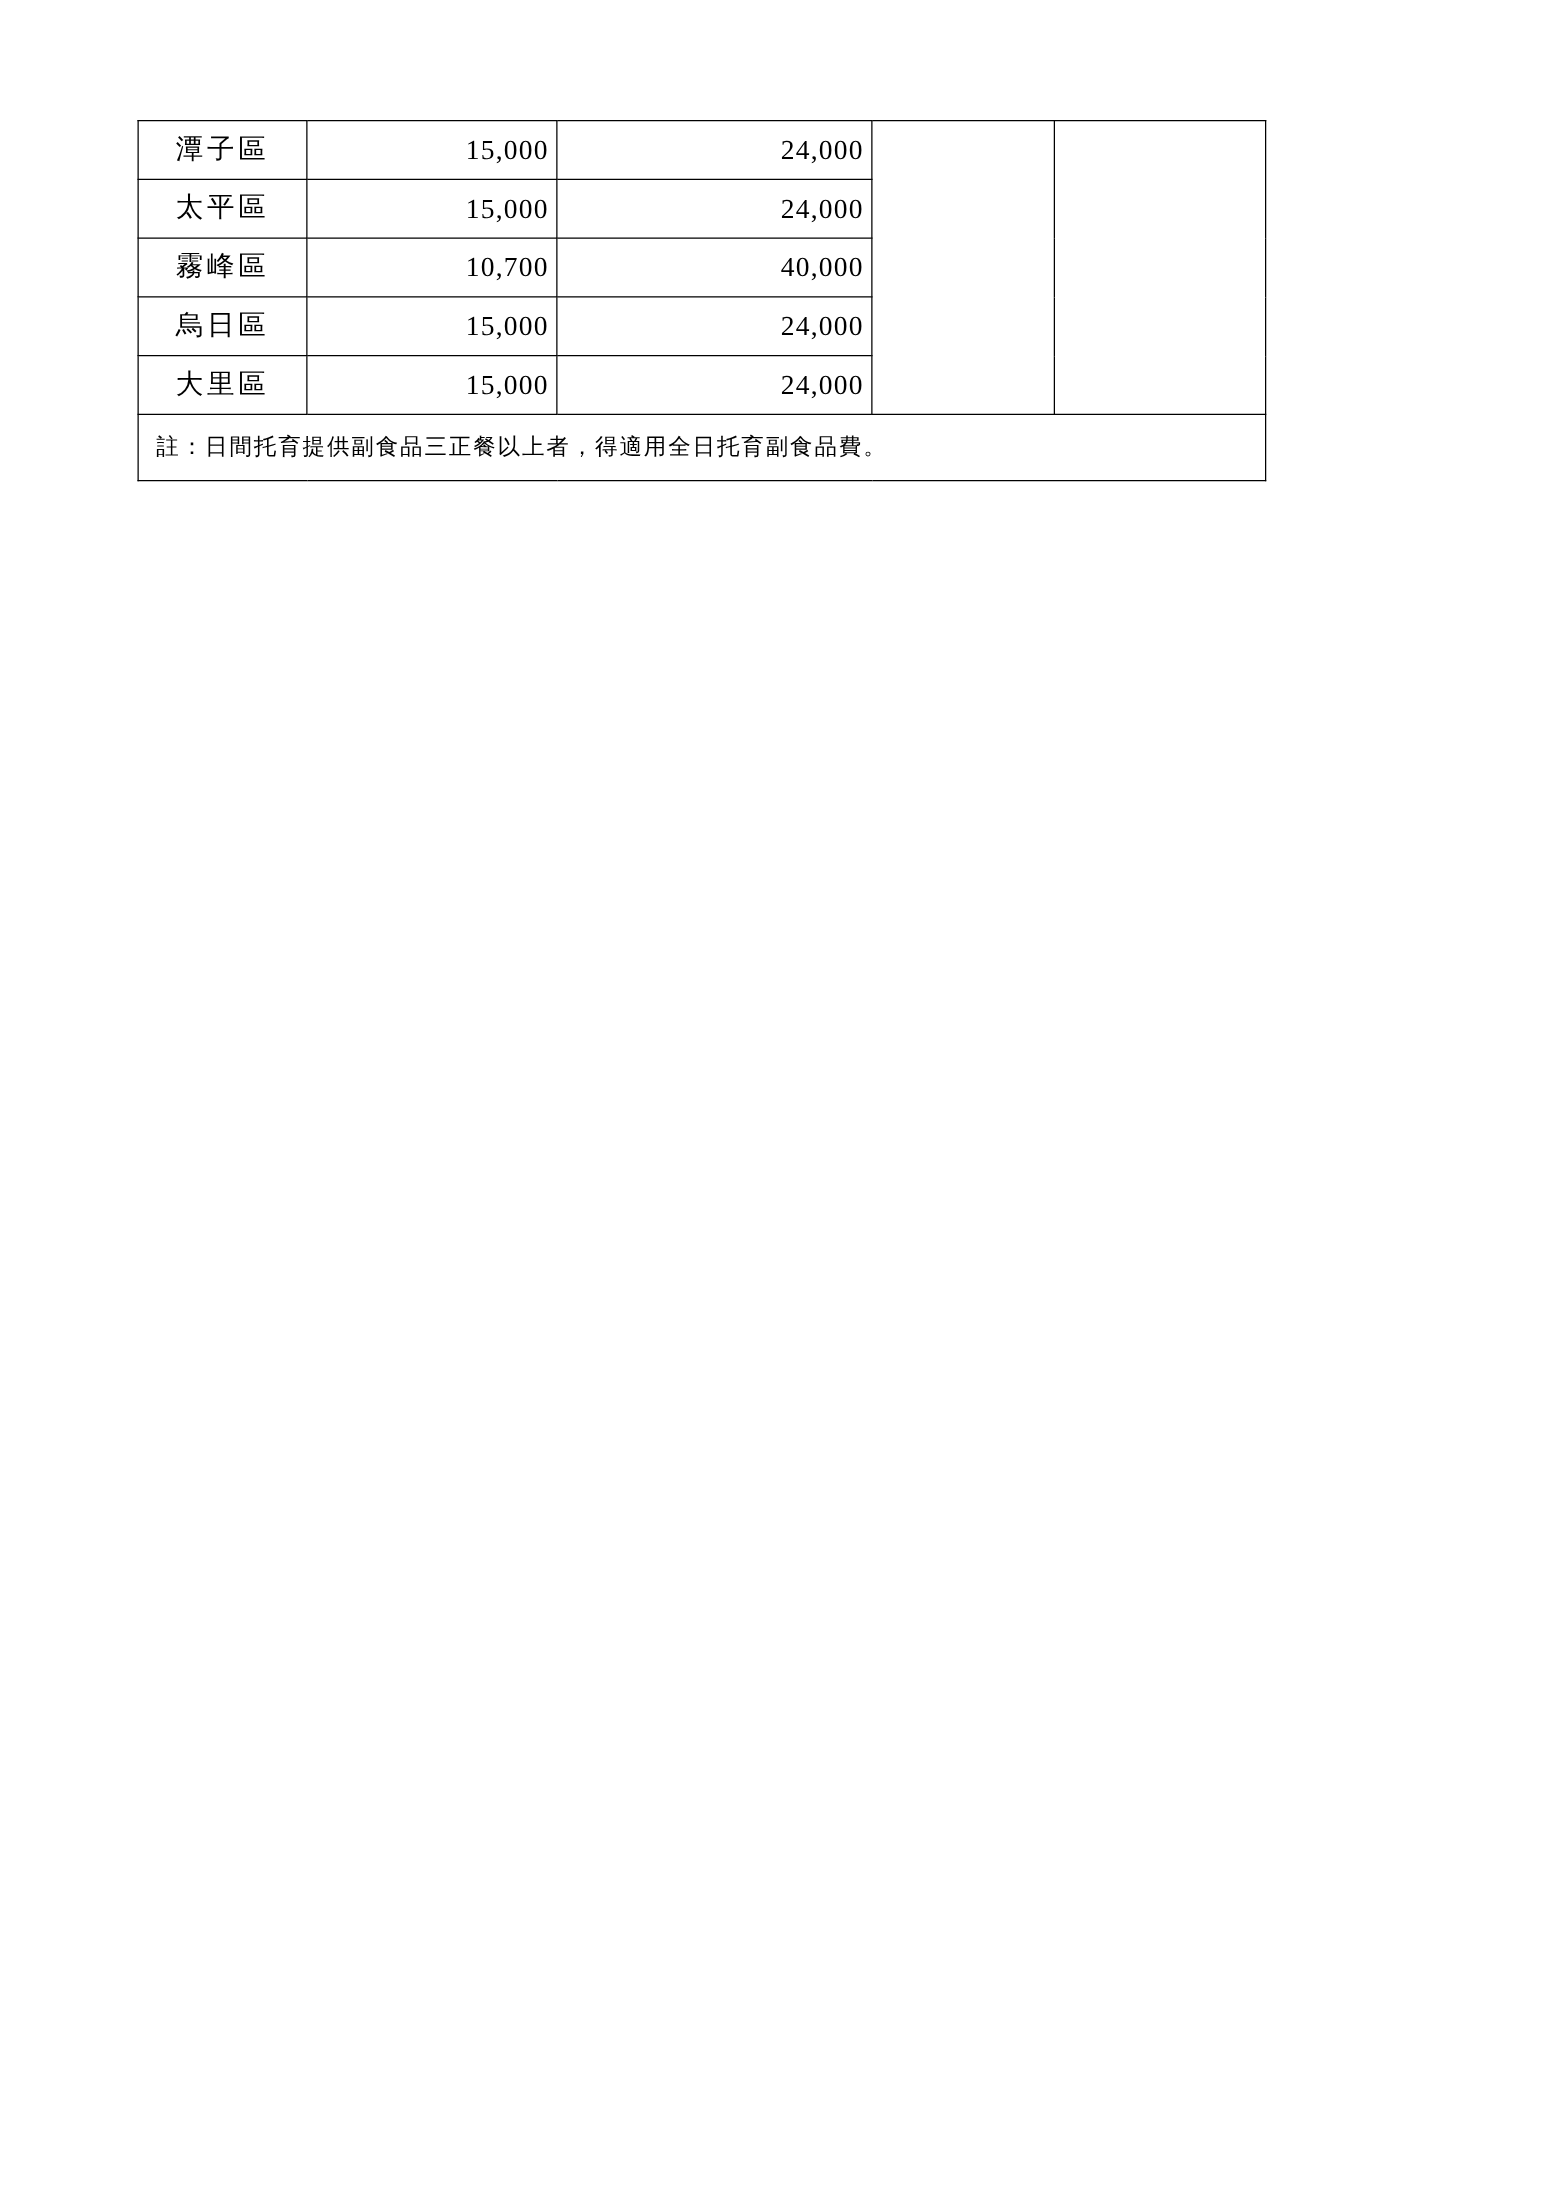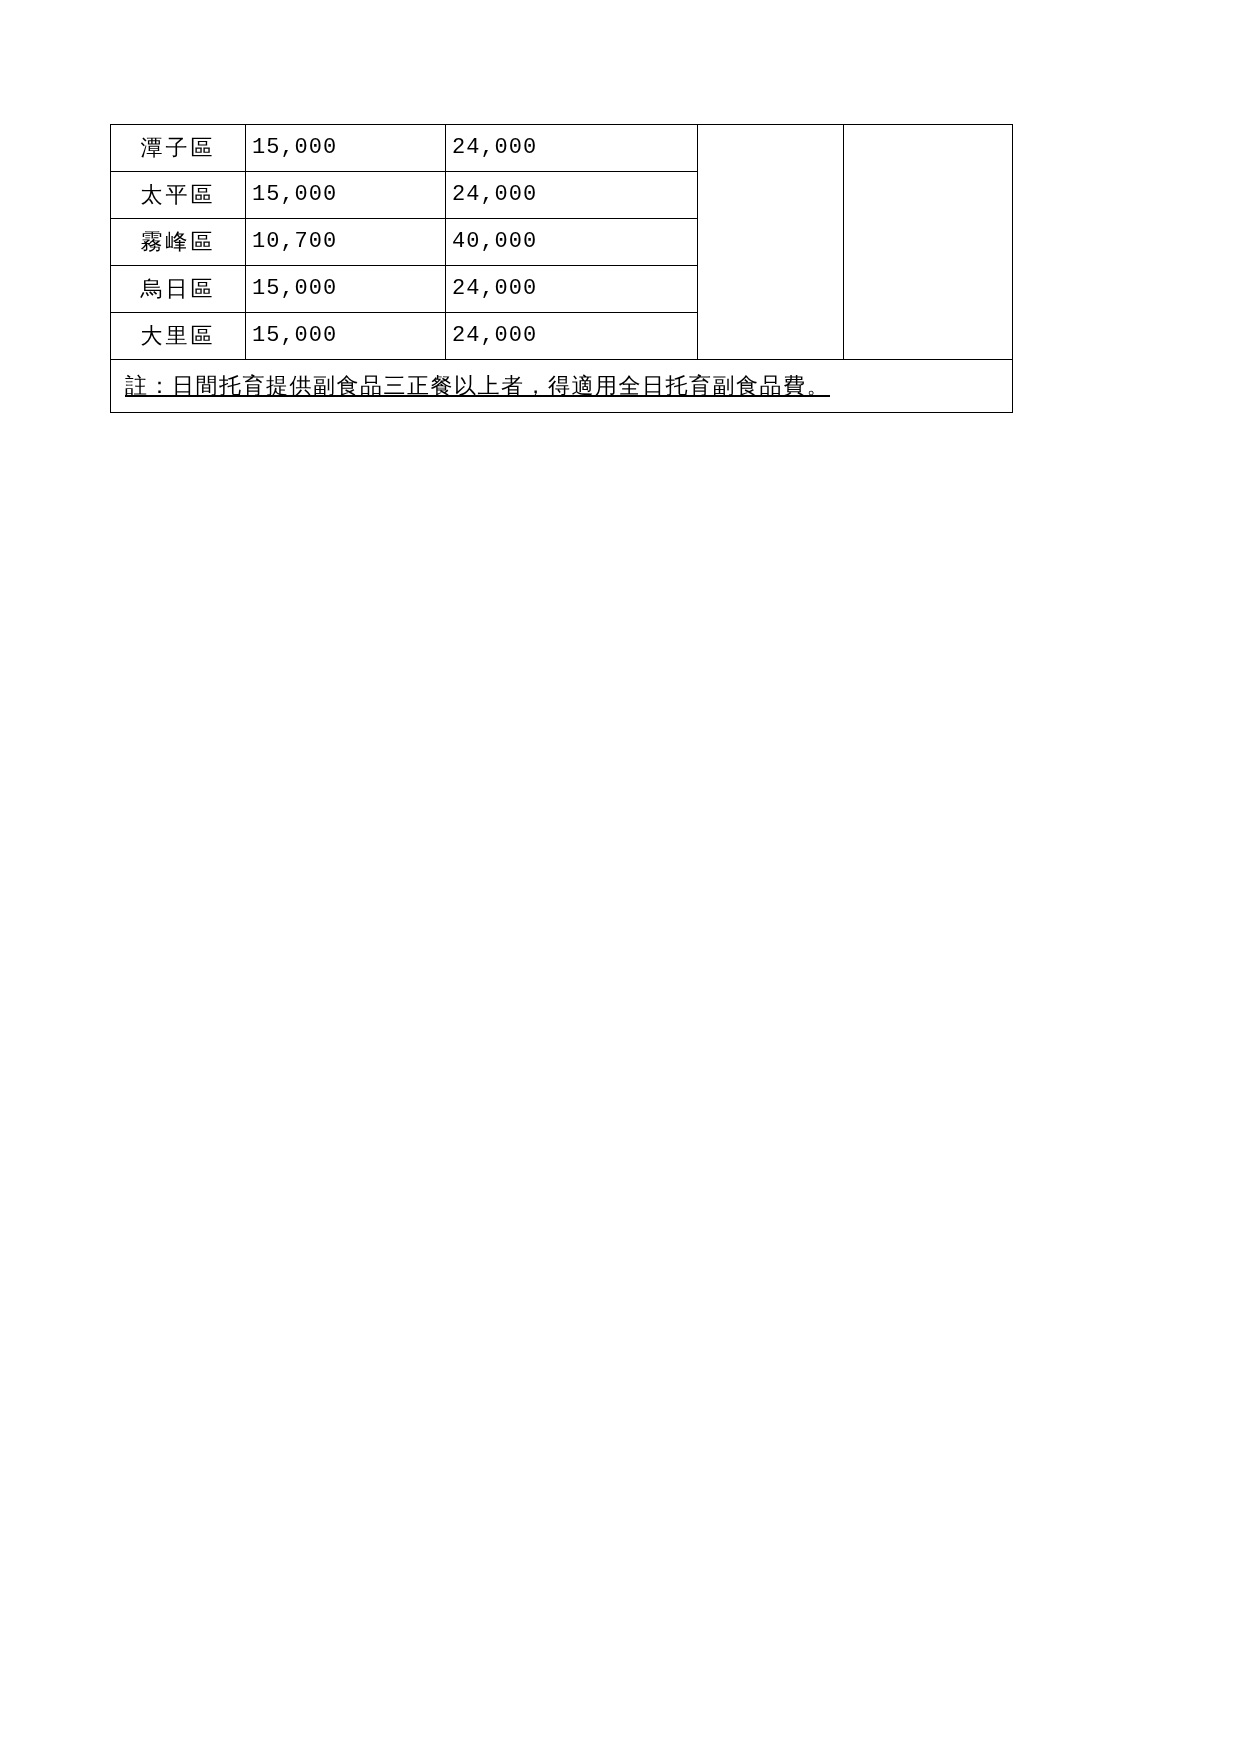--- a/index.html
+++ b/index.html
@@ -17,21 +17,21 @@
   .page {
     position: absolute;
     left: 0;
     top: 0;
     width: 1241px;
     height: 1755px;
   }
   .fee-table {
     position: absolute;
     left: 110px;
-    top: 124px;
+    top: 96px;
     width: 866px;
     border-collapse: collapse;
     table-layout: fixed;
   }
   .fee-table td {
     border: 1px solid #000000;
     height: 46px;
     padding: 0 6px;
     vertical-align: middle;
     font-size: 22px;
@@ -42,34 +42,33 @@
   .col-full     { width: 252px; }
   .col-extra1   { width: 146px; }
   .col-extra2   { width: 169px; }
 
   .cell-district {
     text-align: center;
     letter-spacing: 3px;
     font-family: "DejaVu Serif", "Liberation Serif", serif;
   }
   .cell-amount {
-    text-align: left;
-    font-family: Liberation Mono, monospace;
+    text-align: right;
+    font-family: Liberation Serif, serif;
     font-size: 21px;
     letter-spacing: 1px;
   }
   .cell-blank { }
 
   .note-row td {
     height: 52px;
     text-align: left;
     padding-left: 14px;
     letter-spacing: 1.5px;
-    font-size: 22px;
-    text-decoration: underline;
+    font-size: 18px;
   }
 </style>
 </head>
 <body>
 
 <div class="page">
 
   <table class="fee-table">
     <colgroup>
       <col class="col-district">

